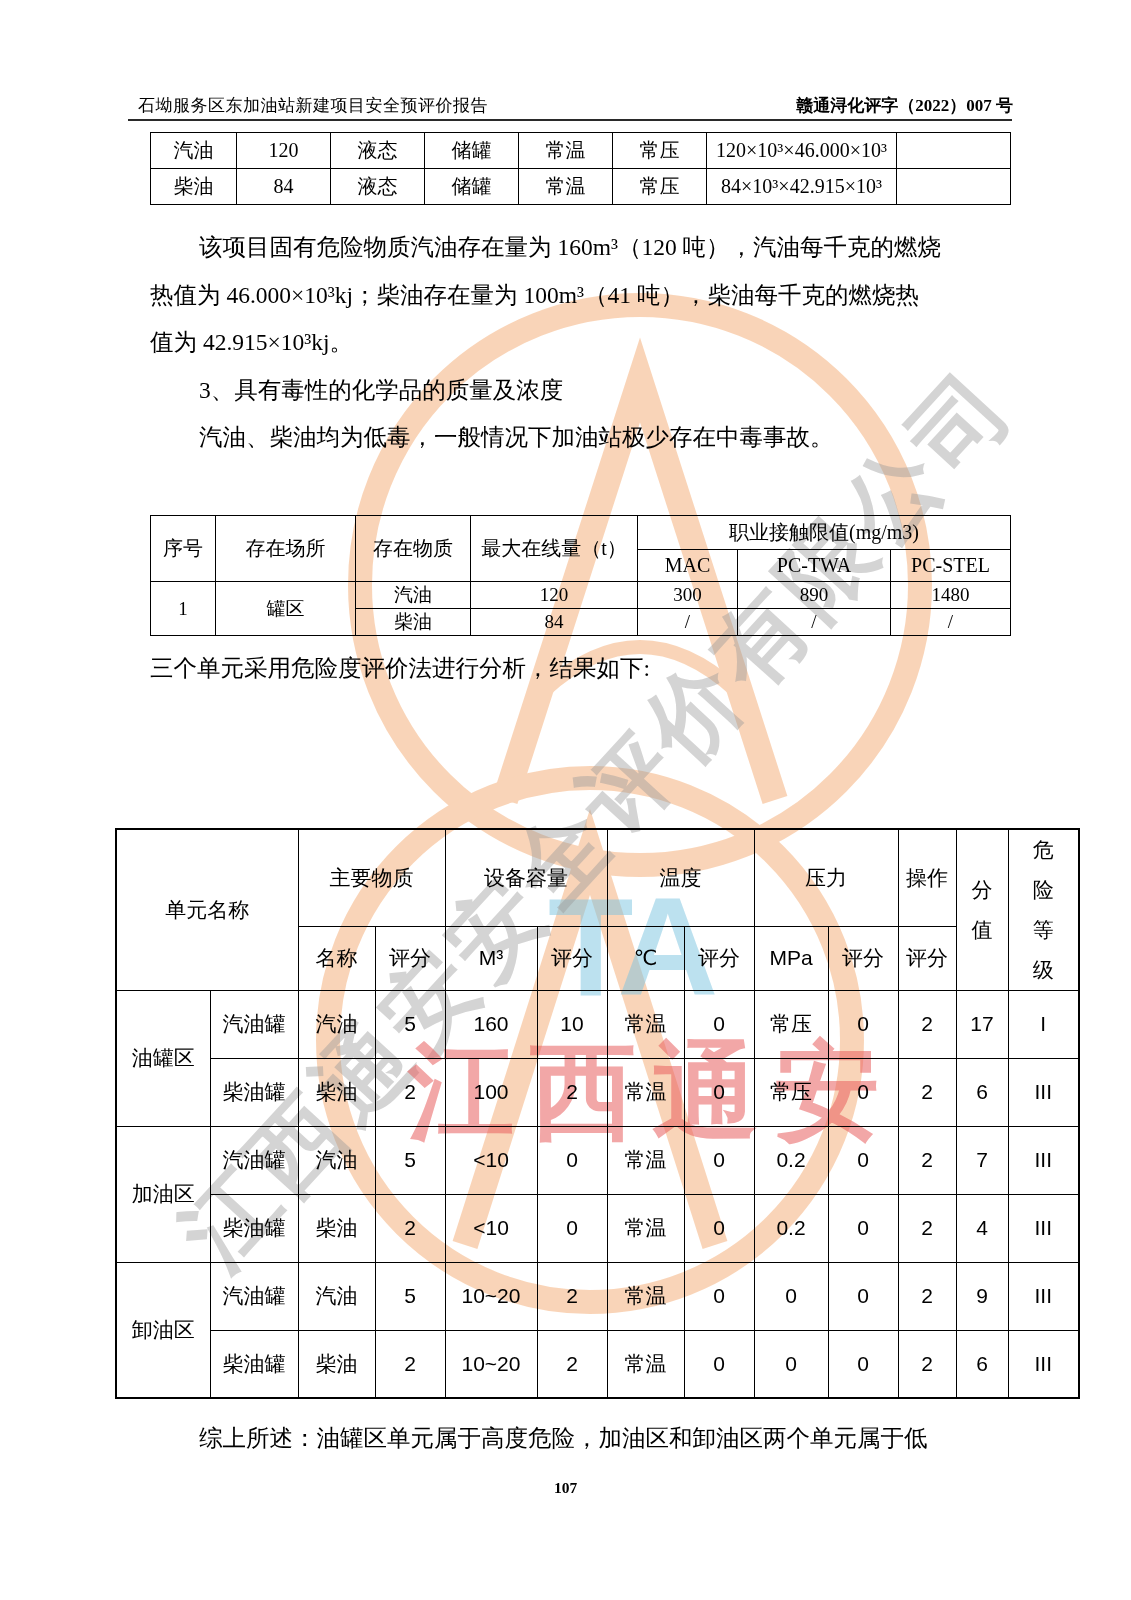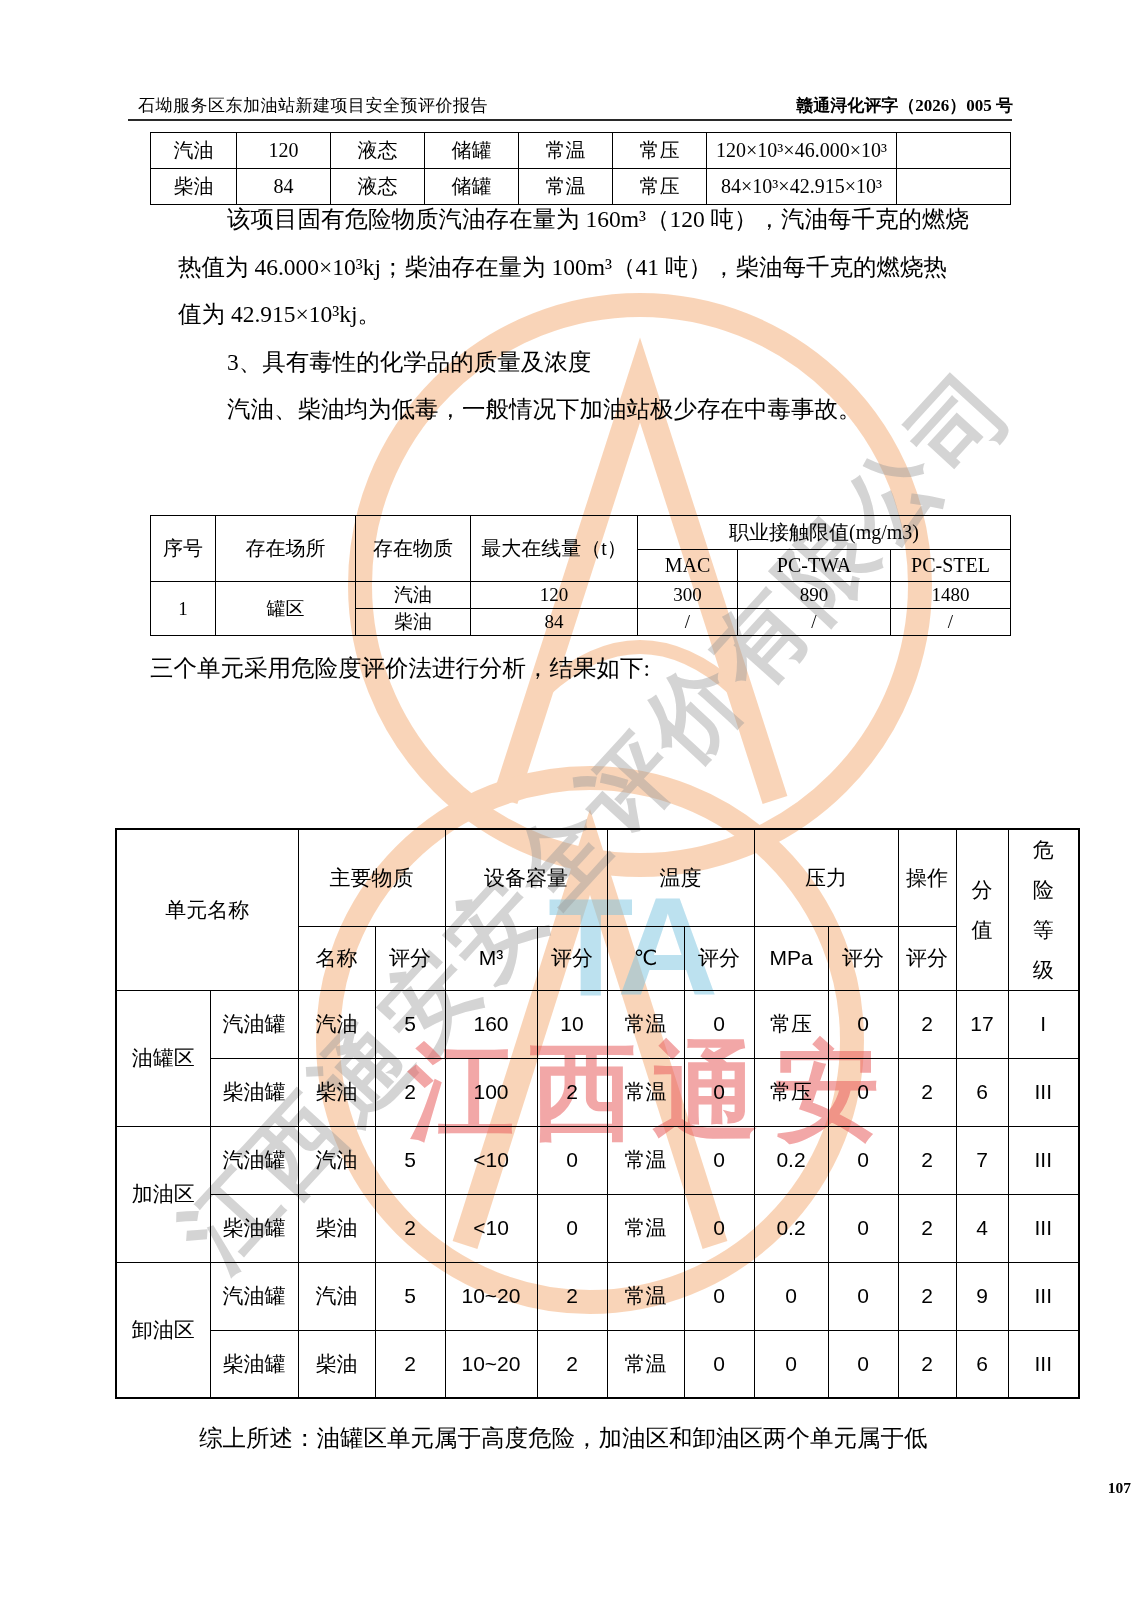--- a/index.html
+++ b/index.html
@@ -36,21 +36,21 @@
 
   .tbl-risk{position:absolute;left:115px;top:828px;width:963px;
     font-family:"Liberation Sans","DejaVu Sans",sans-serif;font-size:21px;}
   .tbl-risk table{width:963px;border:2px solid #000;}
   .tbl-risk tr.h1{height:95px;}
   .tbl-risk tr.h2{height:62px;}
   .tbl-risk tr.d{height:68px;}
   .stack{display:inline-block;width:1.15em;word-break:break-all;line-height:1.9;}
 
   .closing{top:1415px;}
-  .page-num{position:absolute;left:0;top:1479px;width:100%;text-align:right;
+  .page-num{position:absolute;left:0;top:1479px;width:100%;text-align:center;
     font-size:15.5px;font-weight:bold;}
 </style>
 </head>
 <body>
 
 <div class="page">
 
   <svg class="wm" width="1131" height="1600" viewBox="0 0 1131 1600">
     <g opacity="0.45">
       <circle cx="640" cy="585" r="280" fill="none" stroke-width="24" stroke="#F3A263"></circle>
@@ -60,21 +60,21 @@
       <path d="M465 1245 L590 852 L715 1245" fill="none" stroke-width="26" stroke="#F3A263"></path>
     </g>
     <text x="548" y="995" font-size="140" font-weight="bold" opacity="0.5" font-family="Liberation Sans, sans-serif" letter-spacing="-6" fill="#7CC4E0">TA</text>
     <text x="620" y="840" text-anchor="middle" font-size="92" font-weight="bold" opacity="0.42" letter-spacing="6" transform="rotate(-47.5 620 840)" fill="#9A9A9A">江西通安安全评价有限公司</text>
     <text x="408" y="1128" font-size="106" font-weight="bold" opacity="0.55" letter-spacing="16" fill="#E96060">江西通安</text>
   </svg>
 
   <div class="content">
 
     <div class="hdr-left">石坳服务区东加油站新建项目安全预评价报告</div>
-    <div class="hdr-right">赣通浔化评字（2026）005 号</div>
+    <div class="hdr-right">赣通浔化评字（2022）007 号</div>
     <div class="hdr-rule"></div>
 
     <div class="tbl-cont">
       <table>
         <colgroup>
           <col style="width:86px">
             <col style="width:94px">
             <col style="width:94px">
             <col style="width:94px">
           <col style="width:94px">
@@ -100,21 +100,21 @@
           <td>储罐</td>
           <td>常温</td>
           <td>常压</td>
           <td>84×10³×42.915×10³</td>
           <td></td>
         </tr>
       </tbody>
         </table>
     </div>
 
-    <div class="para" style="top:196px;margin-left:28px;">
+    <div class="para" style="top:224px;">
       <div class="ln ind">该项目固有危险物质汽油存在量为 160m³（120 吨），汽油每千克的燃烧</div>
       <div class="ln">热值为 46.000×10³kj；柴油存在量为 100m³（41 吨），柴油每千克的燃烧热</div>
       <div class="ln">值为 42.915×10³kj。</div>
       <div class="ln ind">3、具有毒性的化学品的质量及浓度</div>
       <div class="ln ind">汽油、柴油均为低毒，一般情况下加油站极少存在中毒事故。</div>
     </div>
 
 
     <div class="tbl-toxic">
       <table>

